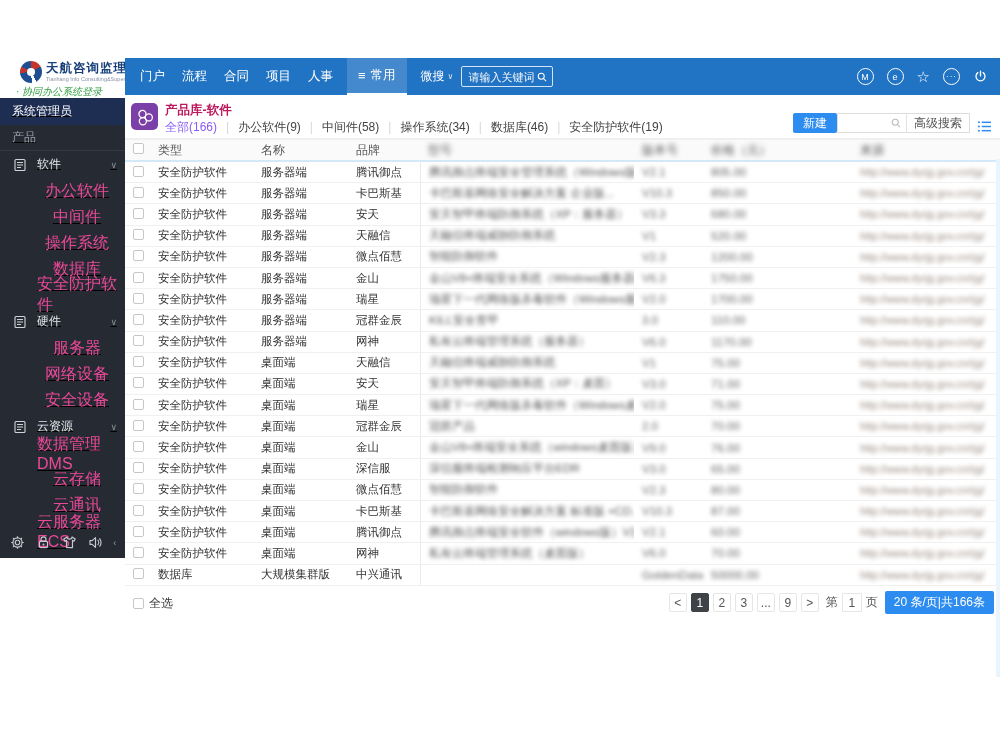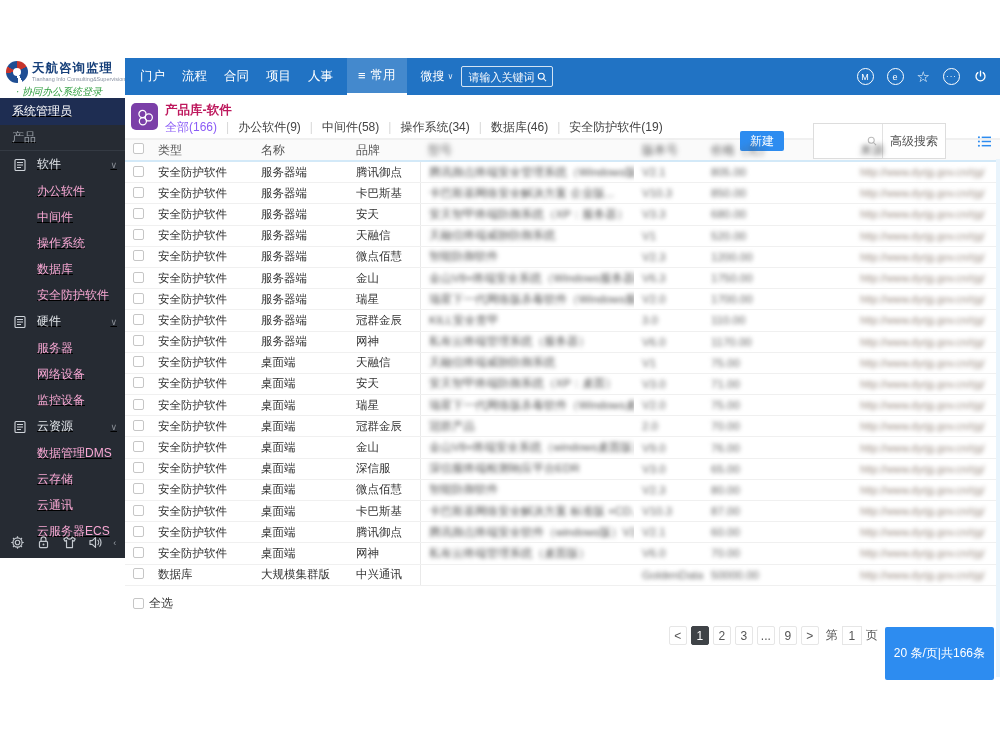--- a/index.html
+++ b/index.html
@@ -1,21 +1,21 @@
 <!DOCTYPE html>
 <html><head>
 <meta charset="utf-8">
 <style>
   html,body{margin:0;padding:0;background:#fff;}
   body{width:1000px;height:750px;position:relative;font-family:"Liberation Sans",sans-serif;-webkit-font-smoothing:antialiased;}
   #app{position:absolute;left:0;top:58px;width:1000px;height:640px;}
 
   
   .logo-panel{position:absolute;left:0;top:0;width:125px;height:40px;background:#fff;}
-  .logo-row{display:flex;align-items:center;padding:3px 0 0 6px;}
+  .logo-row{display:flex;align-items:center;padding:3px 0 0 20px;}
   .pinwheel{width:22px;height:22px;border-radius:50%;flex:0 0 22px;position:relative;
     background:conic-gradient(#c5342c 0 60deg,#1f4e93 60deg 150deg,#fff 150deg 175deg,#1f4e93 175deg 265deg,#c5342c 265deg 300deg,#1f4e93 300deg 360deg);}
   .pinwheel::after{content:"";position:absolute;left:7px;top:7px;width:8px;height:8px;border-radius:50%;background:#fff;}
   .logo-txt{margin-left:4px;line-height:1;}
   .logo-title{font-size:12.5px;font-weight:bold;color:#17407a;letter-spacing:1px;white-space:nowrap;}
   .logo-sub{font-size:5.5px;color:#8a93a3;margin-top:2px;white-space:nowrap;}
   .login-link{font-size:10px;color:#2f9e3f;padding:2px 0 0 16px;white-space:nowrap;font-style:italic;}
 
   
   .topbar{position:absolute;left:125px;top:0;width:875px;height:37px;background:#2173c4;display:flex;align-items:center;color:#fff;}
@@ -33,39 +33,39 @@
   .circ.dots{font-size:8px;letter-spacing:1px;}
   .star{font-size:15px;line-height:15px;}
   .tb-icons svg{display:block;}
 
   
   .sidebar{position:absolute;left:0;top:40px;width:125px;height:460px;background:#262b33;box-sizing:border-box;text-decoration:underline;}
   .role-bar{height:27px;background:#1e2d52;color:#fff;font-size:12px;display:flex;align-items:center;padding-left:12px;}
   .side-section-title{height:25px;color:#9aa0a8;font-size:12px;display:flex;align-items:center;padding-left:12px;border-bottom:1px solid #343a43;}
   .menu-row{display:flex;align-items:center;height:26px;padding:0 8px 0 12px;cursor:pointer;box-sizing:border-box;}
   .menu-row.group{height:27px;color:#e2e6ea;font-size:12px;}
-  .menu-row.leaf{color:#f9a8d4;font-size:12px;padding-left:37px;}
+  .menu-row.leaf{color:#ec4899;font-size:16px;padding-left:37px;justify-content:center;}
   .m-icon{width:16px;height:16px;margin-right:9px;flex:0 0 16px;}
   .m-chev{margin-left:auto;color:#8b9097;font-size:9px;}
   .side-tools{position:absolute;left:0;bottom:7px;width:125px;display:flex;align-items:center;justify-content:space-around;padding:0 4px;box-sizing:border-box;}
   .side-tools svg{display:block;}
   .side-tools .mini-chev{color:#9aa0a8;font-size:9px;}
 
   
   .main{position:absolute;left:125px;top:37px;width:875px;height:595px;background:#fff;}
   .content-head{position:relative;height:43px;border-bottom:1px solid #f0f0f0;}
   .app-icon{position:absolute;left:6px;top:8px;width:27px;height:27px;border-radius:5px;background:#7b3fa8;display:flex;align-items:center;justify-content:center;}
   .page-title{position:absolute;left:40px;top:7px;font-size:12.5px;font-weight:bold;color:#be185d;}
   .tabs{position:absolute;left:40px;top:24px;display:flex;font-size:12px;color:#444;}
   .tab{cursor:pointer;white-space:nowrap;}
   .tab:not(:last-child)::after{content:"|";color:#d8d8d8;margin:0 9px;}
   .tab.active{color:#8b5cf6;}
-  .head-right{position:absolute;right:8px;top:28px;display:flex;align-items:center;gap:24px;}
+  .head-right{position:absolute;right:8px;top:18px;display:flex;align-items:flex-end;}
   .btn-new{background:#2d8cf0;color:#fff;font-size:12px;border:none;height:20px;padding:0 10px;border-radius:2px;cursor:pointer;font-family:"Liberation Sans",sans-serif;}
-  .adv-group{display:flex;align-items:center;height:36px;border:1px solid #ddd;margin-left:5px;box-sizing:border-box;background:#fff;}
+  .adv-group{display:flex;align-items:center;height:20px;border:1px solid #ddd;box-sizing:border-box;background:#fff;}
   .adv-group input{width:40px;border:none;outline:none;font-size:11px;padding:0 4px;font-family:"Liberation Sans",sans-serif;}
   .adv-group .mag{padding:0 4px;display:flex;}
   .adv-label{border-left:1px solid #e2e2e2;padding:0 7px;font-size:12px;color:#555;height:100%;display:flex;align-items:center;cursor:pointer;}
   .list-icon{margin-left:7px;display:flex;cursor:pointer;}
 
   
   .grid{display:grid;grid-template-columns:25px 103px 95px 72px 214px 69px 149px 1fr;align-items:center;}
   .t-head{height:20px;background:#fafafa;border-top:1px solid #f0f0f0;border-bottom:2px solid #d3e9f8;font-size:12px;color:#555;}
   .t-head .hc,.t-row .tc{padding-left:8px;white-space:nowrap;overflow:hidden;text-overflow:clip;}
   .t-body{position:relative;}
@@ -81,21 +81,21 @@
 
   
   .t-footer{position:relative;height:30px;margin-top:5px;}
   .select-all{position:absolute;left:0;top:4px;display:flex;align-items:center;font-size:12px;color:#333;}
   .select-all span.lbl{margin-left:5px;}
   .pager{position:absolute;right:6px;top:0;display:flex;align-items:center;gap:4px;font-size:12px;color:#555;}
   .pg{min-width:18px;height:19px;line-height:19px;text-align:center;padding:0 3px;background:#fff;border:1px solid #e6e6e6;border-radius:2px;cursor:pointer;box-sizing:border-box;}
   .pg.active{background:#3f4347;border-color:#3f4347;color:#fff;}
   .goto{display:flex;align-items:center;gap:4px;margin:0 3px;}
   .goto .pgbox{width:20px;height:19px;line-height:19px;text-align:center;border:1px solid #e6e6e6;background:#fff;box-sizing:border-box;}
-  .pager-summary{background:#2d8cf0;color:#fff;height:21px;line-height:21px;padding:16px 9px;border-radius:2px;white-space:nowrap;margin-top:36px;}
+  .pager-summary{background:#2d8cf0;color:#fff;height:21px;line-height:21px;padding:1px 9px;border-radius:2px;white-space:nowrap;}
 </style>
 </head>
 <body>
 
 <div id="app">
 
   <div class="logo-panel">
     <div class="logo-row">
       <span class="pinwheel"></span>
       <span class="logo-txt">
@@ -205,26 +205,26 @@
           <span class="m-label">服务器</span>
 
         </div>
 
         <div class="menu-row leaf">
 
           <span class="m-label">网络设备</span>
 
         </div>
 
-
-        <div class="menu-row leaf">
-
-          <span class="m-label">监控设备</span>
-
-        </div>
+        <div class="menu-row leaf">
+
+          <span class="m-label">安全设备</span>
+
+        </div>
+
 
         <div class="menu-row group">
           <span class="m-icon">
             <svg width="16" height="16" viewBox="0 0 16 16">
               <rect x="3" y="2.5" width="10" height="11" rx="1" fill="none" stroke="#cfd4da" stroke-width="1.1"></rect>
               <path d="M5 5.5h6M5 8h6M5 10.5h4" stroke="#cfd4da" stroke-width="1.1" fill="none"></path>
             </svg>
           </span>
           <span class="m-label">云资源</span>
           <span class="m-chev">∨</span>

